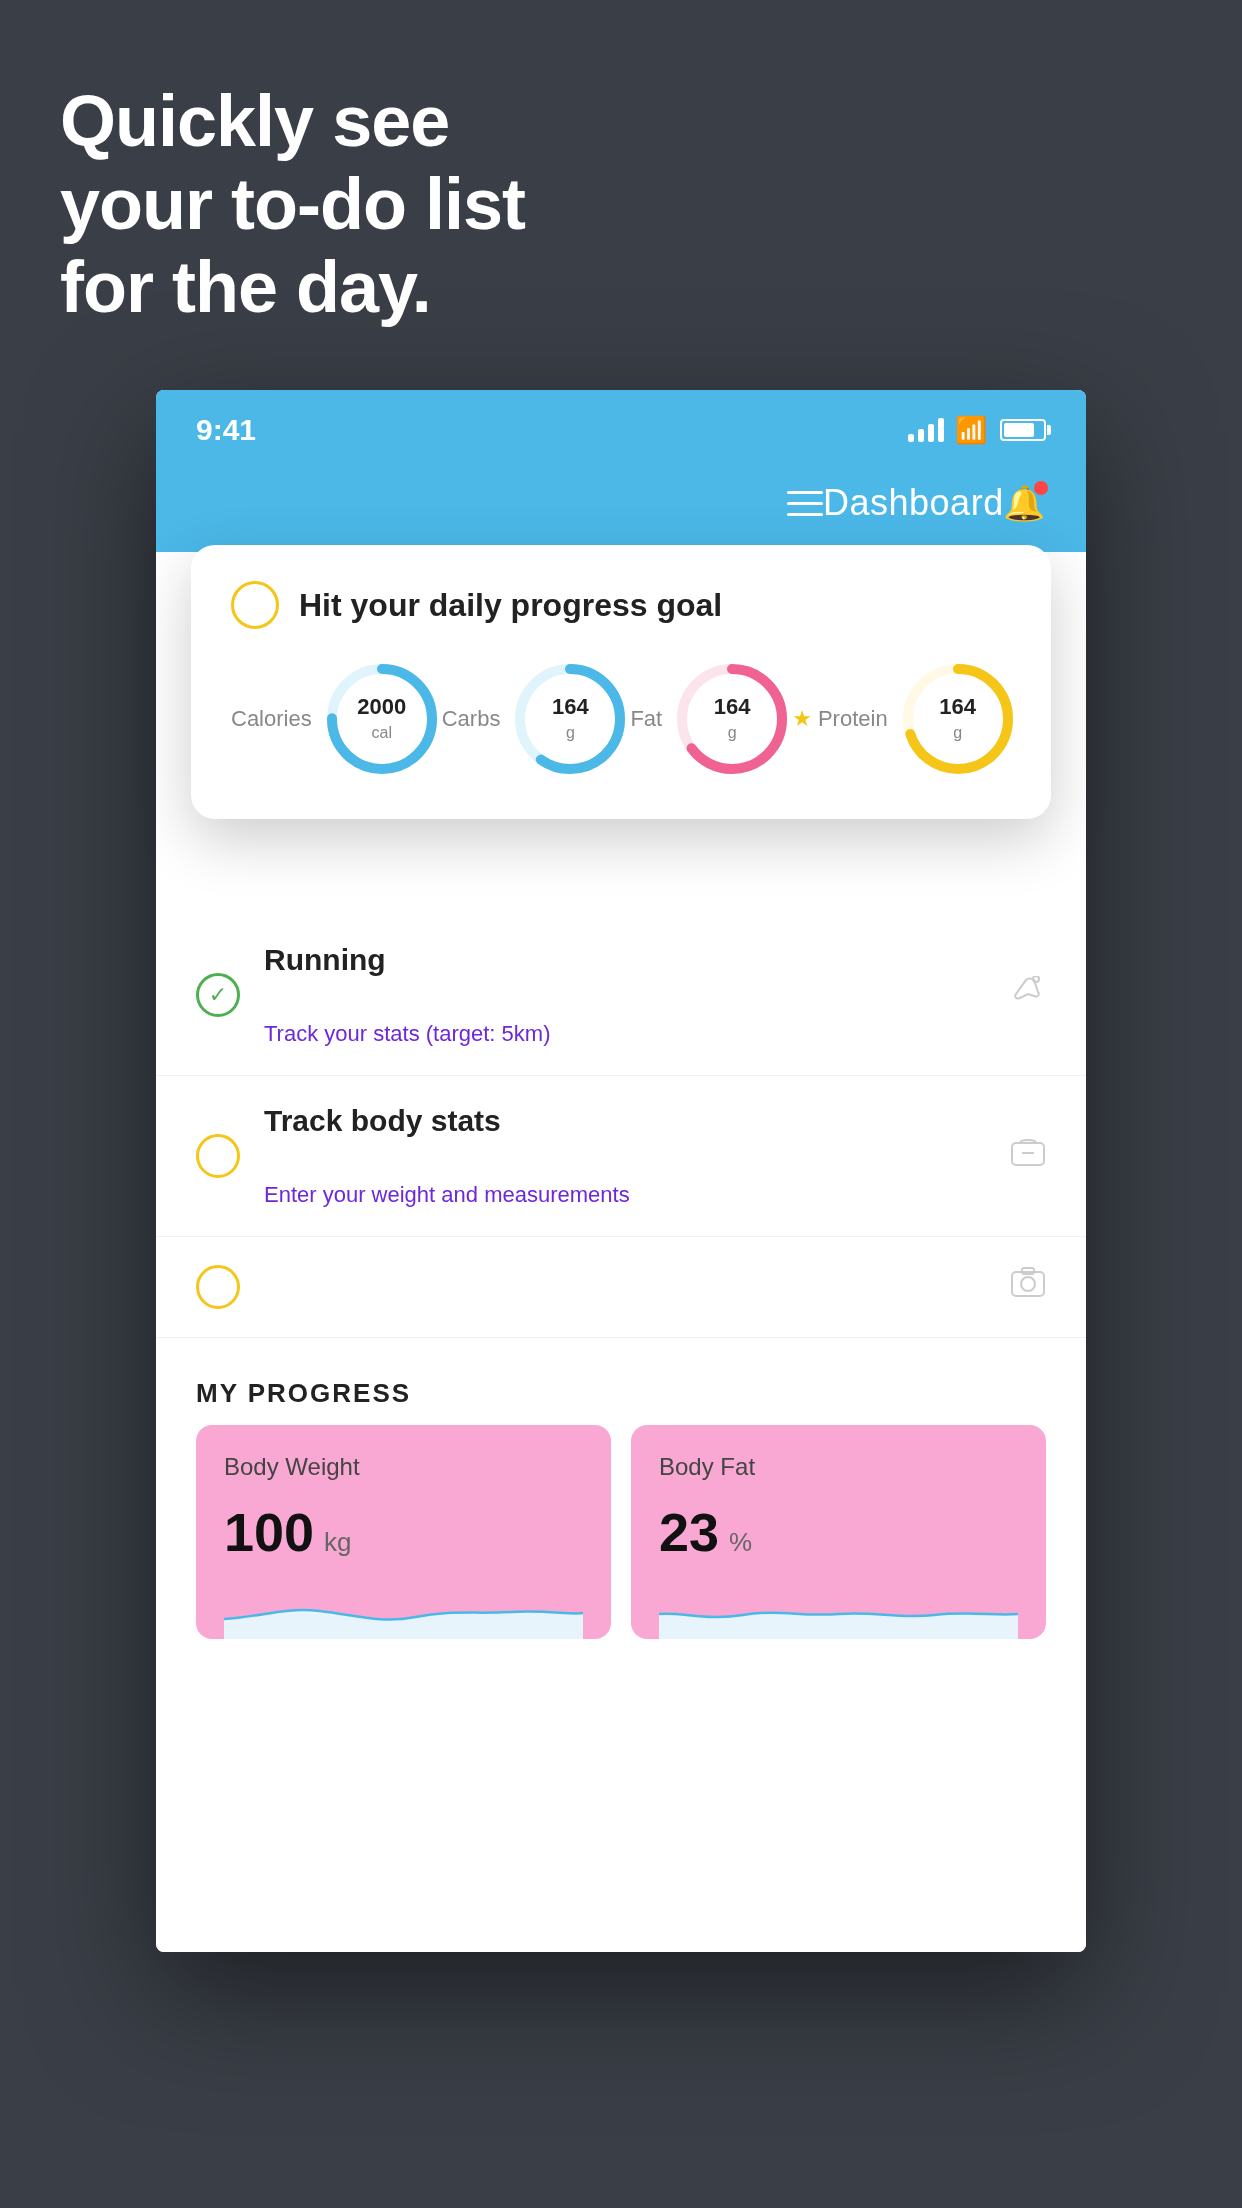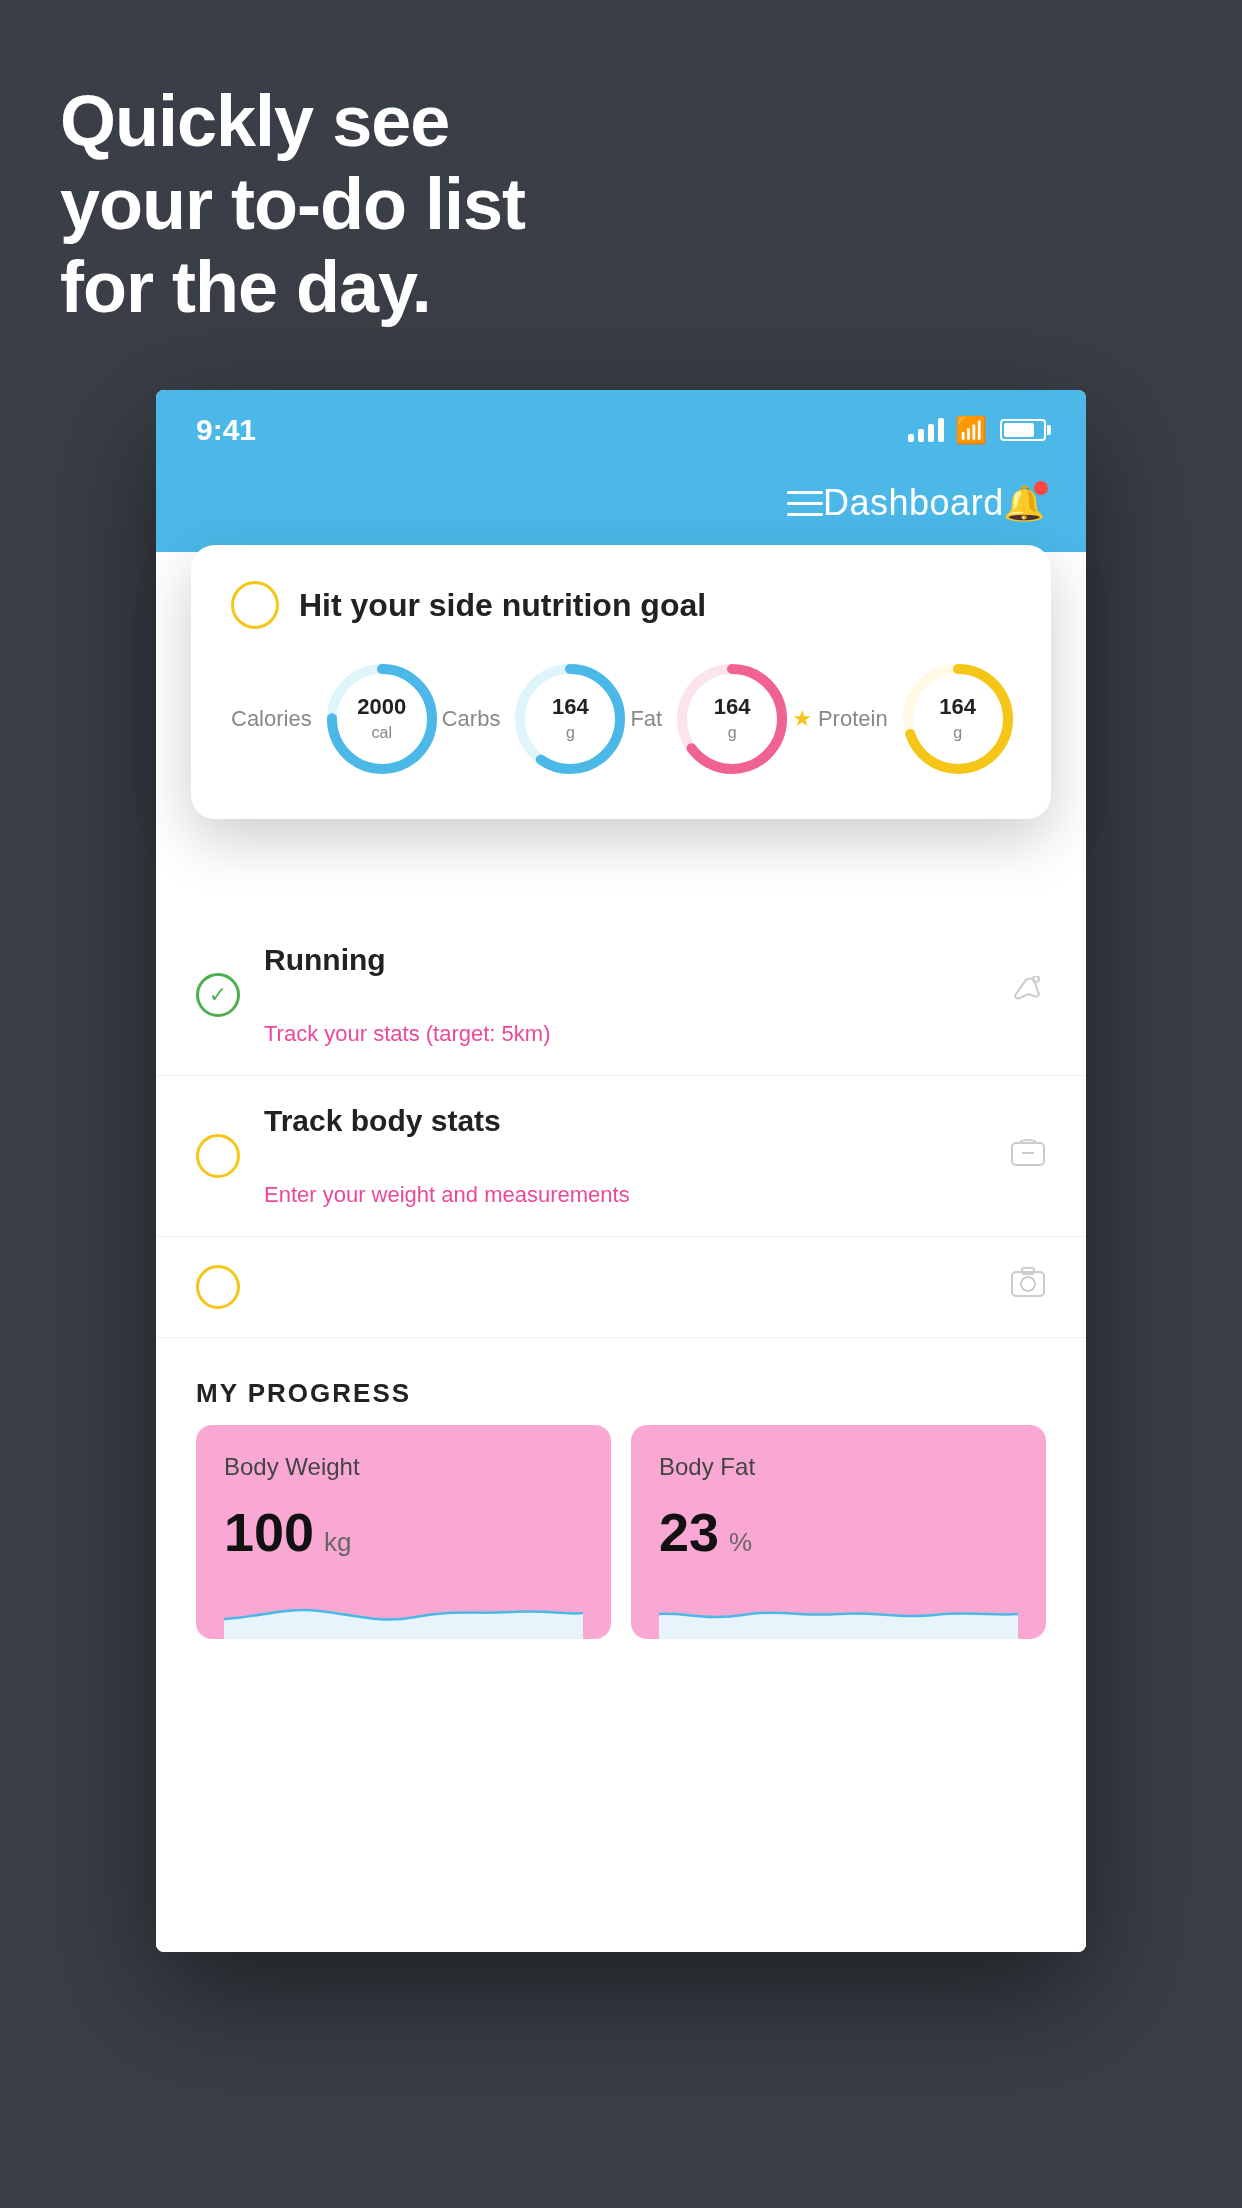--- a/index.html
+++ b/index.html
@@ -274,21 +274,21 @@
       font-size: 28px;
     }
     .todo-info .todo-name {
       font-size: 30px;
       font-weight: 600;
       color: #222;
       margin-bottom: 4px;
     }
     .todo-info .todo-sub {
       font-size: 22px;
-      color: #ec4899;
+      color: #6d28d9;
       margin-top: 44px;
     }
 
     
     .progress-section {
       padding: 40px 40px 20px;
     }
     .progress-title {
       font-size: 26px;
       font-weight: 800;
@@ -465,21 +465,21 @@
 
       </div>
     </div>
 
   </div>
 </div>
 
 <div class="nutrition-card">
   <div class="nutrition-card-header">
     <div class="circle-checkbox" style="border-color:#f5c518;width:48px;height:48px;"></div>
-    <span class="nutrition-title">Hit your side nutrition goal</span>
+    <span class="nutrition-title">Hit your daily progress goal</span>
   </div>
 
   <div class="macros-row">
 
     <div class="macro-item">
       <span class="macro-label">Calories</span>
       <div class="ring-container">
         <svg class="ring-svg" viewBox="0 0 120 120">
           <circle class="ring-bg" cx="60" cy="60" r="50" stroke="#e0f4fb"></circle>
           <circle class="ring-fg" cx="60" cy="60" r="50" stroke="#4bb8e8" stroke-dasharray="314" stroke-dashoffset="78"></circle>

